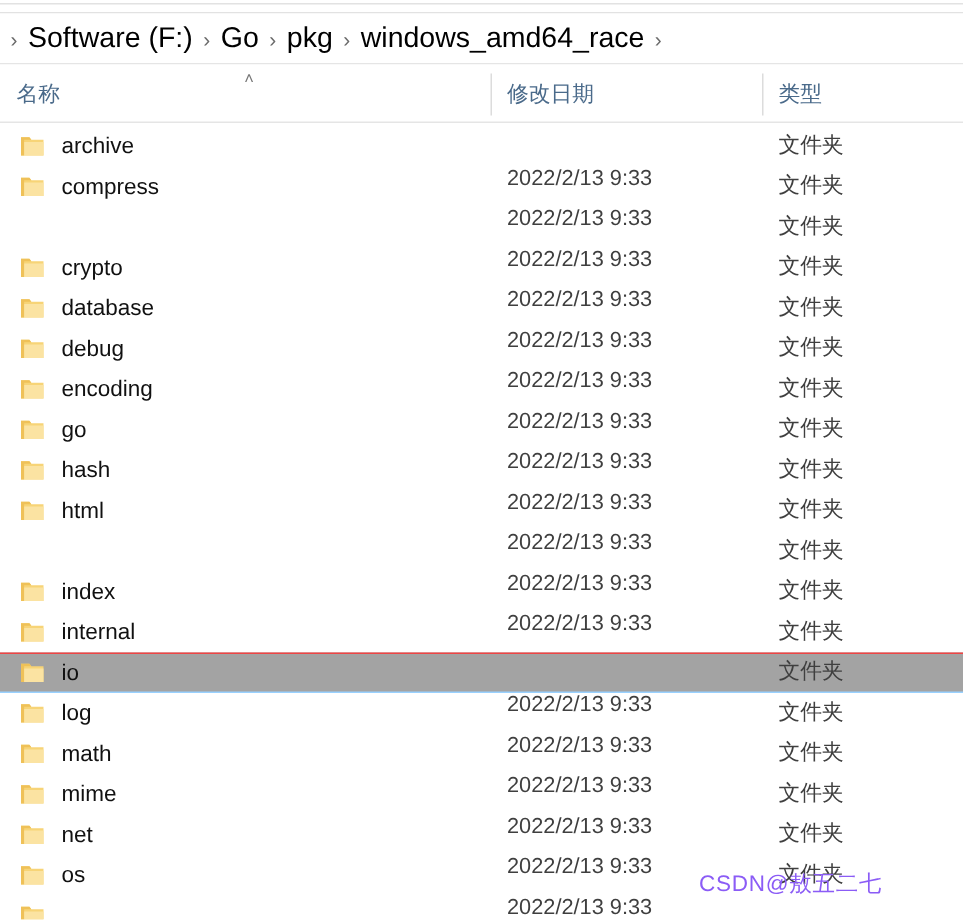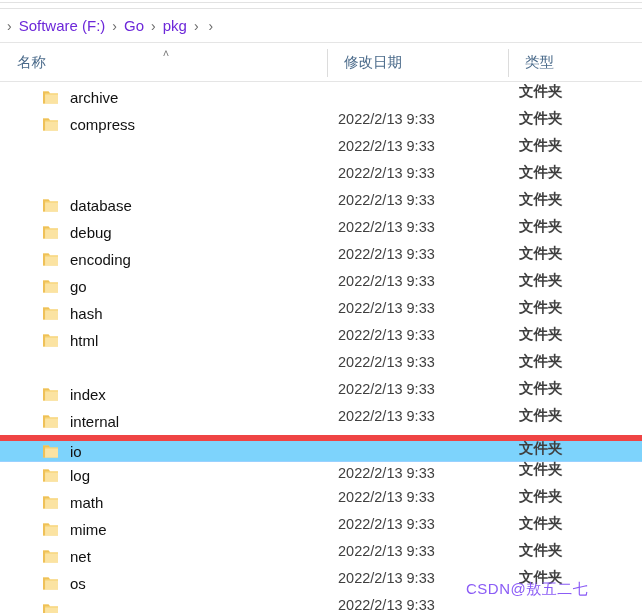--- a/index.html
+++ b/index.html
@@ -48,22 +48,22 @@
     background: #ffffff;
   }
   .crumb-sep {
     color: #6b6b6b;
     font-size: 14px;
     line-height: 1;
     padding: 0 5px;
     user-select: none;
   }
   .crumb {
-    color: #6d28d9;
-    font-size: 15px;
+    color: #000000;
+    font-size: 19px;
     line-height: 1;
     white-space: nowrap;
     padding: 3px 2px;
     border-radius: 2px;
   }
   .addr-bottom-rule {
     position: absolute;
     left: 0;
     top: 42px;
     width: 642px;
@@ -84,21 +84,21 @@
     position: absolute;
     top: 0;
     height: 38px;
     display: flex;
     align-items: center;
     box-sizing: border-box;
     color: #4a6a8a;
     font-size: 14.5px;
     white-space: nowrap;
   }
-  .col-head .label { padding-left: 17px; }
+  .col-head .label { padding-left: 11px; }
   .col-name     { left: 0px;   width: 327px; }
   .col-modified { left: 327px; width: 181px; }
   .col-type     { left: 508px; width: 134px; }
 
   .col-divider {
     position: absolute;
     top: 6px;
     width: 1px;
     height: 28px;
     background: #dcdcdc;
@@ -139,57 +139,55 @@
   }
   .row {
     position: relative;
     height: 27px;
     width: 642px;
     box-sizing: border-box;
     display: flex;
     align-items: center;
   }
   .row.selected {
-    background: #7dd3fc;
-    border-top: 6px solid #ef4444;
+    background: #a3a3a3;
+    border-top: 1px solid #ef4444;
     border-bottom: 1px solid #99d1ff;
   }
 
   .cell-name {
     position: absolute;
     left: 0;
     width: 327px;
     height: 100%;
     display: flex;
     align-items: center;
     padding-left: 13px;
     box-sizing: border-box;
-    margin-left: 29px;
   }
   .cell-modified {
     position: absolute;
     left: 327px;
     width: 181px;
     height: 100%;
     display: flex;
     align-items: center;
     padding-left: 11px;
     box-sizing: border-box;
     margin-top: 44px;
   }
   .cell-type {
     position: absolute;
     left: 508px;
     width: 134px;
     height: 100%;
     display: flex;
-    align-items: flex-start;
+    align-items: center;
     padding-left: 11px;
     box-sizing: border-box;
-    font-weight: bold;
   }
 
   .folder-icon {
     width: 17px;
     height: 15px;
     flex: 0 0 17px;
     margin-right: 11px;
     display: block;
   }
 
@@ -234,20 +232,21 @@
   <div class="top-rule r2"></div>
 
   <div class="addressbar">
     <span class="crumb-sep">›</span>
     <span class="crumb">Software (F:)</span>
     <span class="crumb-sep">›</span>
     <span class="crumb">Go</span>
     <span class="crumb-sep">›</span>
     <span class="crumb">pkg</span>
     <span class="crumb-sep">›</span>
+    <span class="crumb">windows_amd64_race</span>
     <span class="crumb-sep">›</span>
   </div>
   <div class="addr-bottom-rule"></div>
 
   <div class="col-headers">
     <div class="col-head col-name">
       <span class="label">名称</span>
     </div>
     <div class="sort-caret">˄</div>
     <div class="col-head col-type">
@@ -296,20 +295,28 @@
       </div>
       <div class="row">
         <div class="cell-modified">
           <span class="date-text">2022/2/13 9:33</span>
         </div>
         <div class="cell-type">
           <span class="type-text">文件夹</span>
         </div>
       </div>
       <div class="row">
+        <div class="cell-name">
+          <svg class="folder-icon" viewBox="0 0 17 15">
+            <path d="M1 1.5 L6.6 1.5 L7.9 3.2 L16 3.2 L16 13.6 L1 13.6 Z" fill="#f7d477"></path>
+            <path d="M1 1.5 L6.6 1.5 L7.9 3.2 L3.1 3.2 L3.1 13.6 L1 13.6 Z" fill="#efc158"></path>
+            <path d="M3.1 4.6 L16 4.6 L16 13.6 L3.1 13.6 Z" fill="#fbe3a2"></path>
+          </svg>
+          <span class="name-text">crypto</span>
+        </div>
         <div class="cell-modified">
           <span class="date-text">2022/2/13 9:33</span>
         </div>
         <div class="cell-type">
           <span class="type-text">文件夹</span>
         </div>
       </div>
       <div class="row">
         <div class="cell-name">
           <svg class="folder-icon" viewBox="0 0 17 15">

